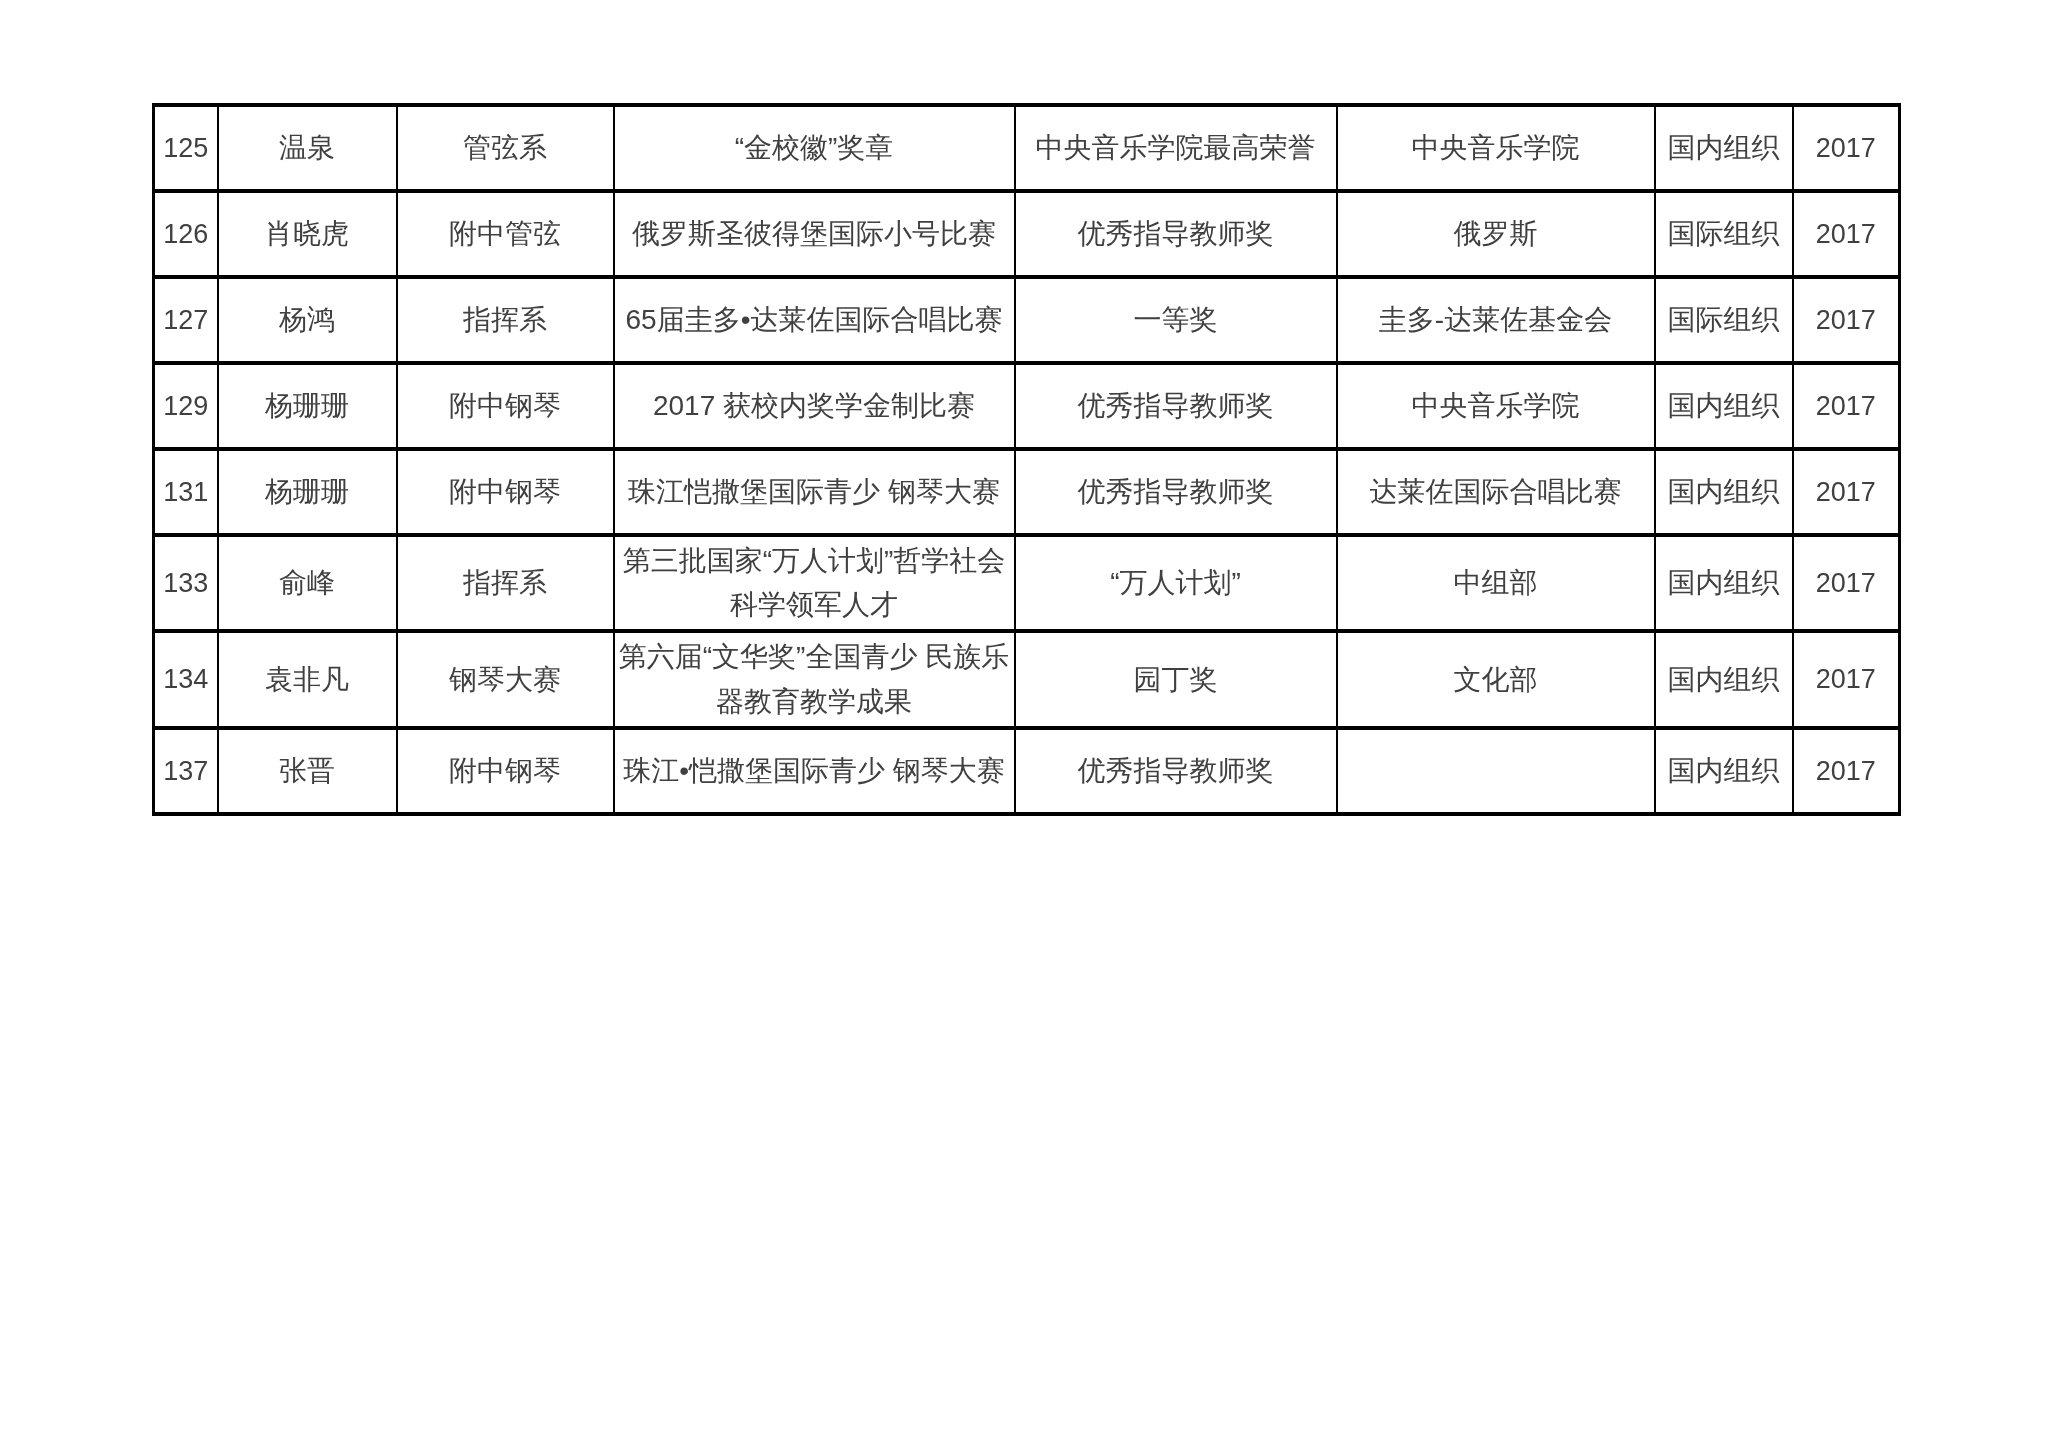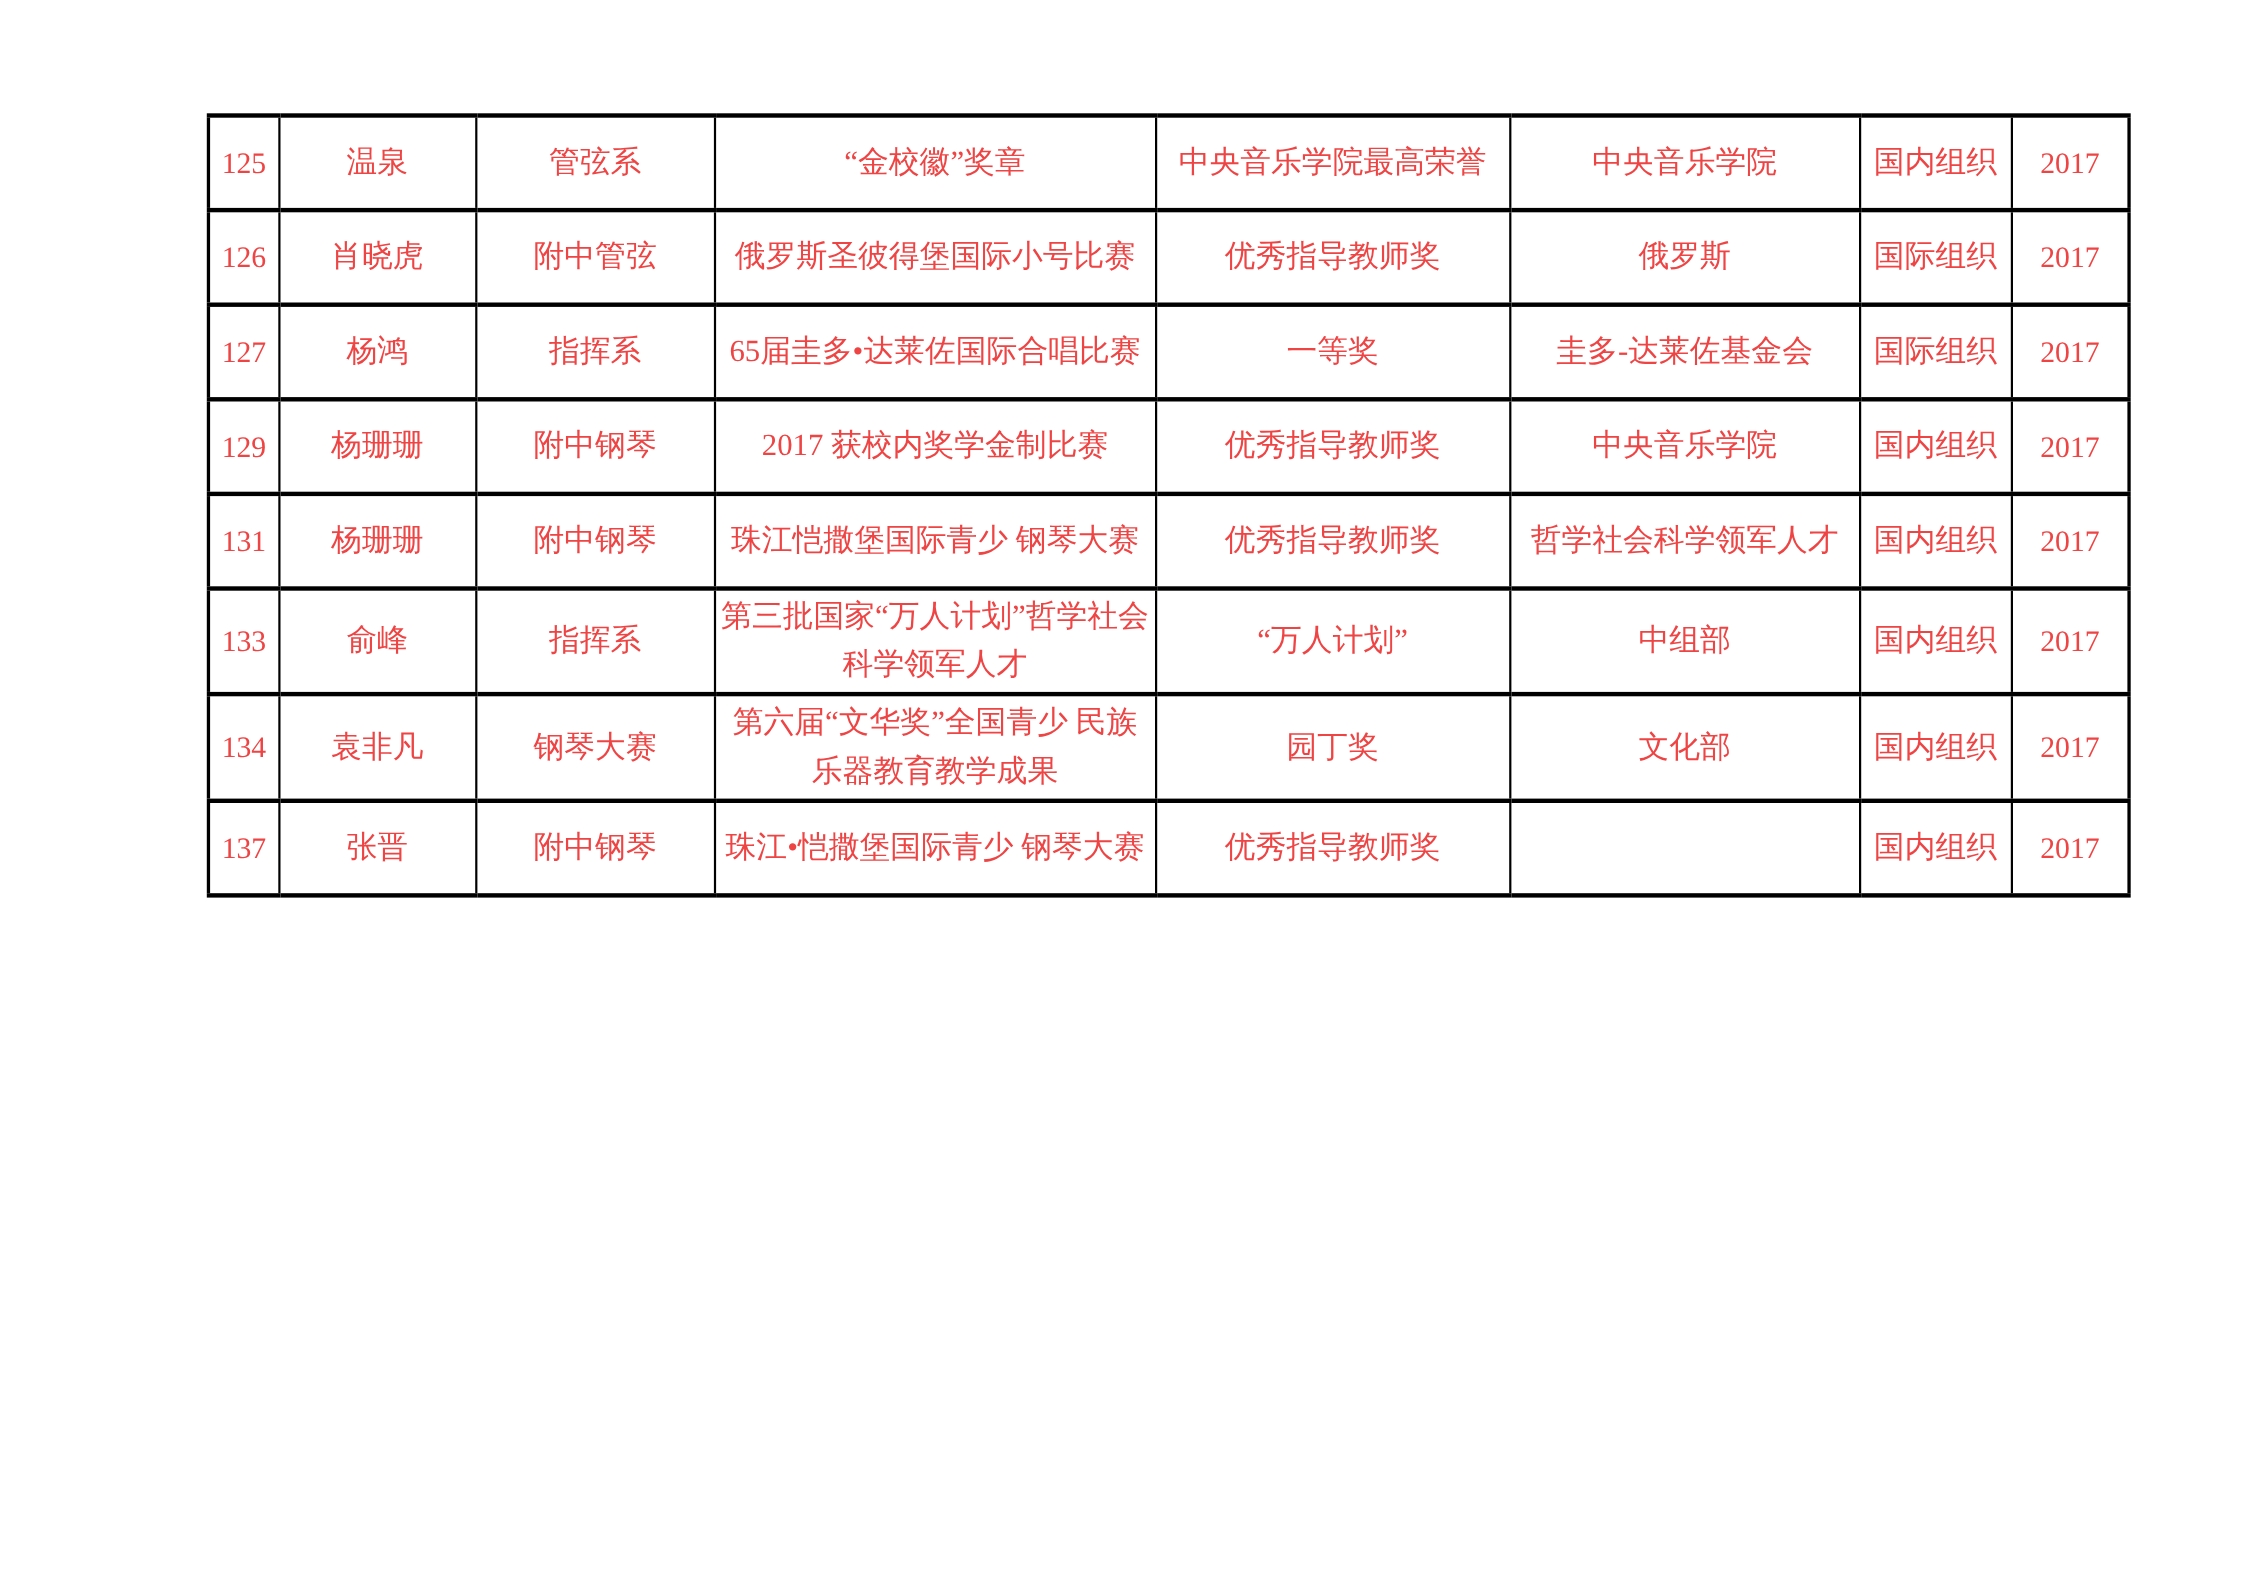--- a/index.html
+++ b/index.html
@@ -14,24 +14,23 @@
     background: #ffffff;
     overflow: hidden;
   }
   table.awards {
     position: absolute;
     left: 152px;
     top: 103px;
     width: 1746px;
     border-collapse: collapse;
     table-layout: fixed;
-    font-family: Liberation Serif, serif;
+    font-family: Liberation Sans, sans-serif;
     font-size: 28px;
-    color: #ef4444;
-    margin-left: 36px;
+    color: #404040;
   }
   table.awards {
     border: 3px solid #000000;
   }
   table.awards td {
     border-left: 2px solid #000000;
     border-right: 2px solid #000000;
     border-top: 4px solid #000000;
     border-bottom: 4px solid #000000;
     text-align: center;
@@ -102,21 +101,21 @@
     <td class="c-org">中央音乐学院</td>
     <td class="c-type">国内组织</td>
     <td class="c-year">2017</td>
   </tr>
         <tr>
     <td class="c-no">131</td>
     <td class="c-name">杨珊珊</td>
     <td class="c-dept">附中钢琴</td>
     <td class="c-award">珠江恺撒堡国际青少 钢琴大赛</td>
     <td class="c-prize">优秀指导教师奖</td>
-    <td class="c-org">哲学社会科学领军人才</td>
+    <td class="c-org">达莱佐国际合唱比赛</td>
     <td class="c-type">国内组织</td>
     <td class="c-year">2017</td>
   </tr>
         <tr>
     <td class="c-no">133</td>
     <td class="c-name">俞峰</td>
     <td class="c-dept">指挥系</td>
     <td class="c-award">第三批国家“万人计划”哲学社会科学领军人才</td>
     <td class="c-prize">“万人计划”</td>
     <td class="c-org">中组部</td>

